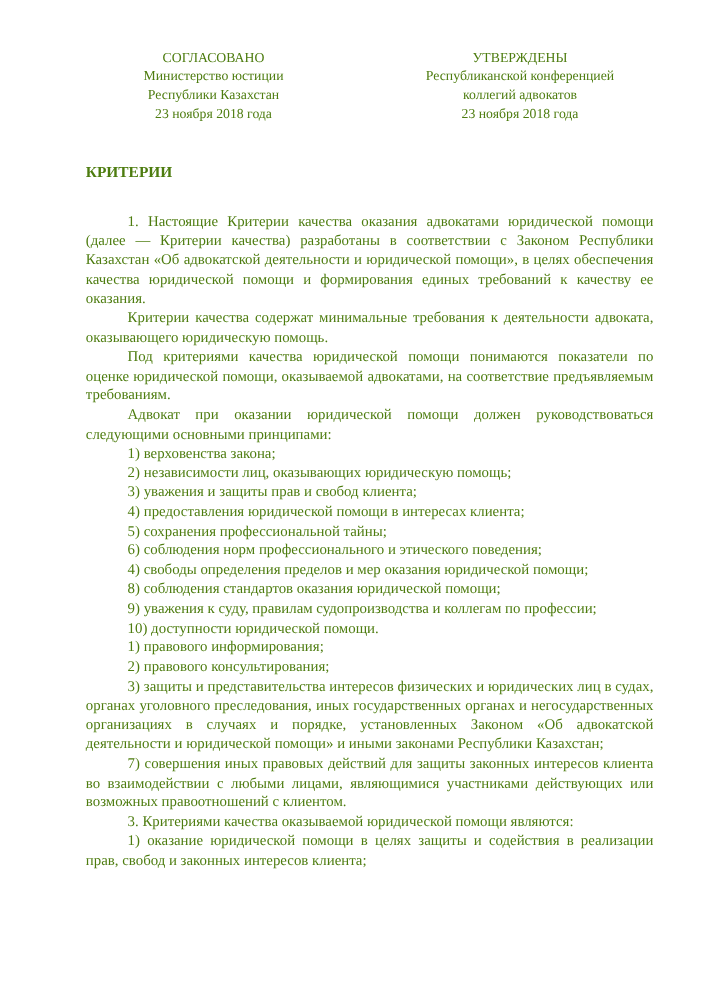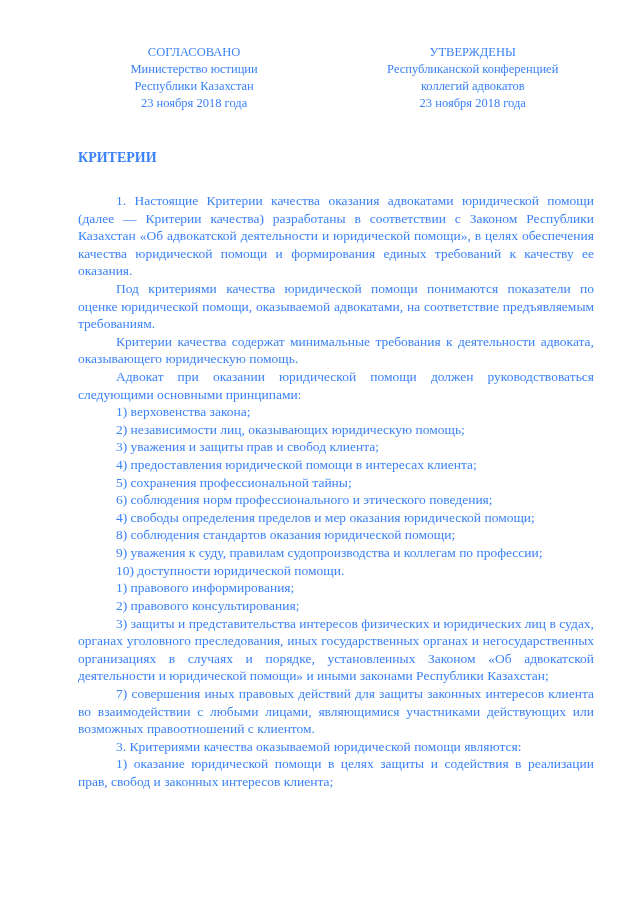--- a/index.html
+++ b/index.html
@@ -5,21 +5,21 @@
   * { box-sizing: border-box; }
   html, body { margin: 0; padding: 0; }
   body {
     background: #ffffff;
     width: 640px;
   }
   .page {
     width: 640px;
     min-height: 905px;
     background: #ffffff;
-    color: #3b82f6;
+    color: #4d7c0f;
     font-family: "Liberation Serif", "DejaVu Serif", serif;
     padding: 44px 46px 30px 78px;
   }
   .header {
     display: flex;
     justify-content: space-between;
     font-size: 12.5px;
     line-height: 1.36;
   }
   .header-block {
@@ -65,22 +65,22 @@
       <div>23 ноября 2018 года</div>
     </div>
   </div>
 
   <div class="title">
     <div>КРИТЕРИИ</div>
   </div>
 
   <div class="body-text" id="body-paragraphs">
       <p class="para">1. Настоящие Критерии качества оказания адвокатами юридической помощи (далее — Критерии качества) разработаны в соответствии с Законом Республики Казахстан «Об адвокатской деятельности и юридической помощи», в целях обеспечения качества юридической помощи и формирования единых требований к качеству ее оказания.</p>
+      <p class="para">Критерии качества содержат минимальные требования к деятельности адвоката, оказывающего юридическую помощь.</p>
       <p class="para">Под критериями качества юридической помощи понимаются показатели по оценке юридической помощи, оказываемой адвокатами, на соответствие предъявляемым требованиям.</p>
-      <p class="para">Критерии качества содержат минимальные требования к деятельности адвоката, оказывающего юридическую помощь.</p>
       <p class="para">Адвокат при оказании юридической помощи должен руководствоваться следующими основными принципами:</p>
       <p class="para">1) верховенства закона;</p>
       <p class="para">2) независимости лиц, оказывающих юридическую помощь;</p>
       <p class="para">3) уважения и защиты прав и свобод клиента;</p>
       <p class="para">4) предоставления юридической помощи в интересах клиента;</p>
       <p class="para">5) сохранения профессиональной тайны;</p>
       <p class="para">6) соблюдения норм профессионального и этического поведения;</p>
       <p class="para">4) свободы определения пределов и мер оказания юридической помощи;</p>
       <p class="para">8) соблюдения стандартов оказания юридической помощи;</p>
       <p class="para">9) уважения к суду, правилам судопроизводства и коллегам по профессии;</p>

